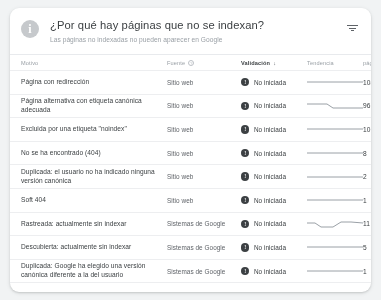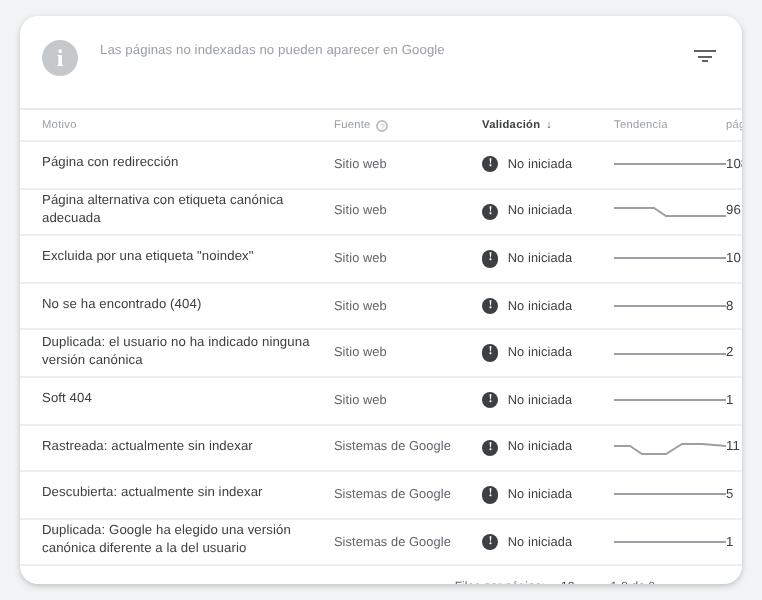--- a/index.html
+++ b/index.html
@@ -188,20 +188,21 @@
   .f-nav.next { margin-left: 12px; }
 </style>
 </head>
 <body>
 
 <div class="card">
 
   <div class="card-header">
     <div class="info-icon">i</div>
     <div class="header-text">
+      <div class="header-title">¿Por qué hay páginas que no se indexan?</div>
       <div class="header-sub">Las páginas no indexadas no pueden aparecer en Google</div>
     </div>
     <div class="filter-icon">
       <i></i>
         <i></i>
         <i></i>
     </div>
   </div>
 
   <div class="table">

